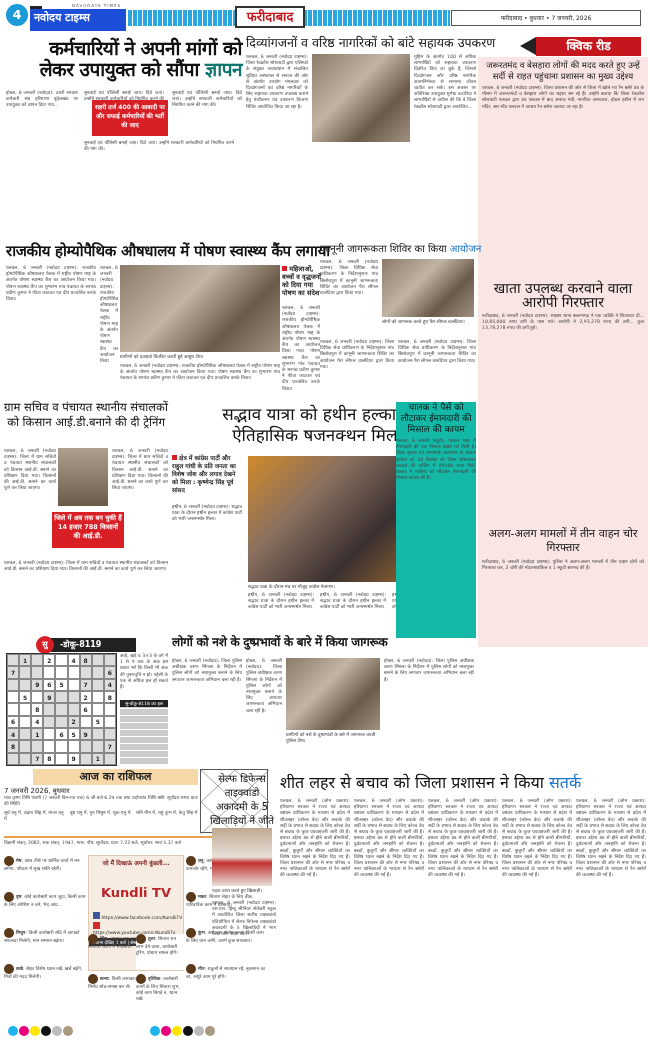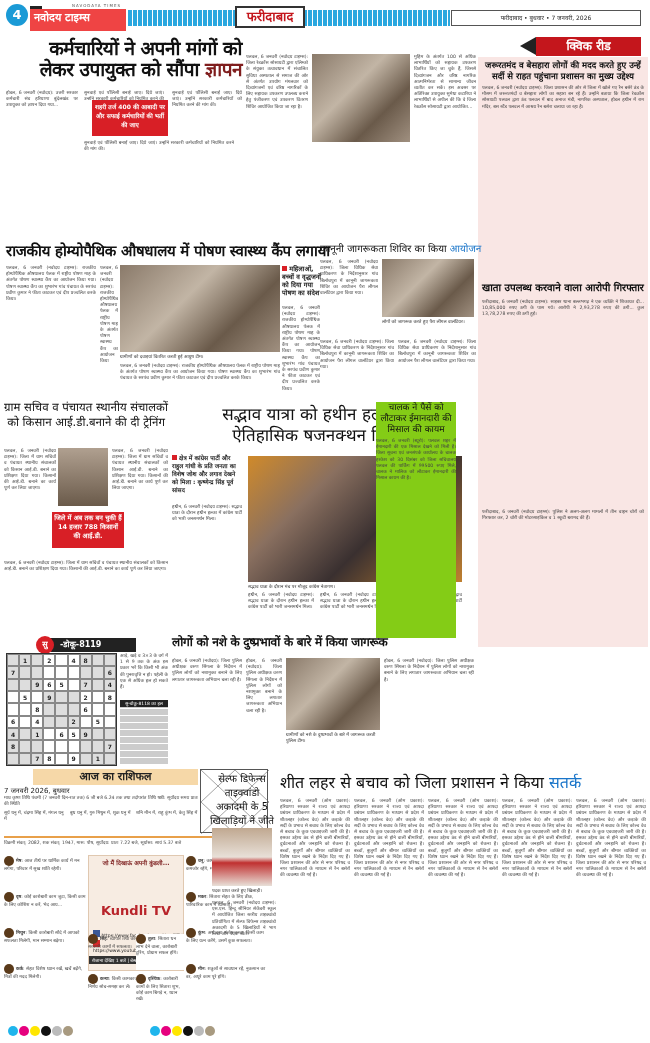--- a/index.html
+++ b/index.html
@@ -1,21 +1,21 @@
 <!DOCTYPE html>
 <html><head>
 <meta charset="utf-8">
 <style>
 *{box-sizing:border-box;margin:0;padding:0}
 body{width:650px;height:1043px;background:#fff;font-family:"DejaVu Sans",sans-serif;color:#222;position:relative;overflow:hidden}
 .abs{position:absolute}
 .hdr{left:0;top:0;width:650px;height:34px}
 .pgno{left:6px;top:4px;width:22px;height:22px;border-radius:50%;background:#1a9ad6;color:#fff;font-weight:bold;font-size:13px;text-align:center;line-height:22px}
 .brand-small{left:72px;top:3px;font-size:4px;color:#555;letter-spacing:1px}
-.brand{left:30px;top:9px;width:96px;height:22px;background:#ef4444;color:#fff;font-weight:bold;font-size:11px;line-height:18px;padding-left:4px}
+.brand{left:30px;top:9px;width:96px;height:22px;background:#1d4ed8;color:#fff;font-weight:bold;font-size:11px;line-height:18px;padding-left:4px}
 .brandflag{left:30px;top:6px;width:12px;height:6px;background:#222}
 .stripes{left:128px;top:10px;width:322px;height:16px;background:repeating-linear-gradient(90deg,#2aa7df 0 4px,#fff 4px 5px)}
 .city{left:235px;top:6px;width:70px;height:22px;background:#fff;border:2px solid #333;color:#c4161c;font-weight:bold;font-size:13px;text-align:center;line-height:18px}
 .dateline{left:451px;top:10px;width:190px;height:16px;border:1px solid #555;font-size:6px;line-height:14px;text-align:center;color:#222}
 .h1{font-family:"DejaVu Sans",sans-serif;font-weight:bold;color:#111;line-height:1.1}
 .txt{font-size:4.6px;line-height:6.2px;color:#444;text-align:justify;overflow:hidden}
 .photo{background:linear-gradient(135deg,#8a7a6a,#c2b5a5 40%,#6a5a4a 70%,#a09080)}
 .cap{font-size:4.6px;color:#333;line-height:6px}
 .redbox{background:#d81f26;color:#fff;font-weight:bold;text-align:center}
 .quick-tag{left:536px;top:37px;width:105px;height:19px;background:#c4161c;color:#fff;font-weight:bold;font-size:12px;text-align:center;line-height:19px}
@@ -42,42 +42,44 @@
   <div class="abs brandflag"></div>
   <div class="abs brand">नवोदय टाइम्स</div>
   <div class="abs stripes"></div>
   <div class="abs city">फरीदाबाद</div>
   <div class="abs dateline">फरीदाबाद • बुधवार • 7 जनवरी, 2026</div>
 </div>
 
 <div class="abs" style="left:6px;top:38px;width:236px;height:200px">
   <div class="h1" style="font-size:19px;text-align:right;letter-spacing:-0.5px">
     <div>कर्मचारियों ने अपनी मांगों को</div>
-    <div><span>लेकर उपायुक्त को सौंपा</span> <span style="color:#7f1d1d">ज्ञापन</span></div>
+    <div><span>लेकर उपायुक्त को सौंपा</span> <span style="color:#0f766e">ज्ञापन</span></div>
   </div>
   <div class="abs txt" style="left:0;top:52px;width:72px;height:145px">होडल, 6 जनवरी (नवोदय): उत्तरी सरकार कर्मचारी संघ हरियाणा बुंदेलखंड पर उपायुक्त को ज्ञापन दिया गया...</div>
   <div class="abs txt" style="left:78px;top:52px;width:80px;height:10px">सुनवाई एवं पॉलिसी बनाई जाए। दिये जाएं। उन्होंने सरकारी कर्मचारियों को नियमित करने की मांग की।</div>
   <div class="abs redbox" style="left:86px;top:62px;width:76px;height:36px;font-size:6px;line-height:9px;padding:2px">शहरी तर्ज 400 की आबादी पर और सफाई कर्मचारियों की भर्ती की जाए</div>
   <div class="abs txt" style="left:78px;top:102px;width:150px;height:95px">सुनवाई एवं पॉलिसी बनाई जाए। दिये जाएं। उन्होंने सरकारी कर्मचारियों को नियमित करने की मांग की।</div>
   <div class="abs txt" style="left:166px;top:52px;width:70px;height:48px">सुनवाई एवं पॉलिसी बनाई जाए। दिये जाएं। उन्होंने सरकारी कर्मचारियों को नियमित करने की मांग की।</div>
 </div>
 
 <div class="abs" style="left:246px;top:36px;width:230px;height:200px">
+  <div class="h1" style="font-size:12.5px;font-weight:normal;white-space:nowrap">दिव्यांगजनों व वरिष्ठ नागरिकों को बांटे सहायक उपकरण</div>
   <div class="abs txt" style="left:0;top:18px;width:62px;height:180px">पलवल, 6 जनवरी (नवोदय टाइम्स): जिला रेडक्रॉस सोसायटी द्वारा एलिम्को के संयुक्त तत्वावधान में संचालित सुविधा अस्पताल से समाज की ओर से अंतर्गत उपयोग मंगलवार को दिव्यांगजनों एवं वरिष्ठ नागरिकों के लिए सहायक उपकरण उपलब्ध कराने हेतु पंजीकरण एवं उपकरण वितरण शिविर आयोजित किया जा रहा है।</div>
   <div class="abs photo" style="left:66px;top:18px;width:98px;height:88px"></div>
   <div class="abs txt" style="left:168px;top:18px;width:62px;height:180px">मुहिम के अंतर्गत 100 से अधिक लाभार्थियों को सहायक उपकरण वितरित किए जा चुके हैं, जिससे दिव्यांगजन और वरिष्ठ नागरिक आत्मनिर्भरता से सामान्य जीवन व्यतीत कर सकें। इस अवसर पर अतिरिक्त उपायुक्त सुमेधा कटारिया ने लाभार्थियों से अपील की कि वे जिला रेडक्रॉस सोसायटी द्वारा आयोजित...</div>
 </div>
 
 <div class="abs quick-arrow"></div>
 <div class="abs quick-tag">क्विक रीड</div>
 <div class="abs pinkcol">
-  <div class="h1" style="font-size:8.5px;text-align:center;padding:3px 4px;line-height:11px;font-weight:bold">जरूरतमंद व बेसहारा लोगों की मदद करते हुए उन्हें सर्दी से राहत पहुंचाना प्रशासन का मुख्य उद्देश्य</div>
+  <div class="h1" style="font-size:8.5px;text-align:center;padding:3px 4px;line-height:11px;font-weight:normal">जरूरतमंद व बेसहारा लोगों की मदद करते हुए उन्हें सर्दी से राहत पहुंचाना प्रशासन का मुख्य उद्देश्य</div>
   <div class="txt" style="padding:0 4px;height:192px">पलवल, 6 जनवरी (नवोदय टाइम्स): जिला प्रशासन की ओर से जिला में खोले गए रैन बसेरे ठंड के मौसम में जरूरतमंदों व बेसहारा लोगों का सहारा बन रहे हैं। उन्होंने बताया कि जिला रेडक्रॉस सोसायटी पलवल द्वारा ठंड पलवल में बाद अनाज मंडी, नागरिक अस्पताल, होडल हथीन में राम मंदिर, बस स्टैंड पलवल में आश्रय रैन बसेरा चलाया जा रहा है।</div>
-  <div class="h1" style="font-size:10px;padding:4px;line-height:14px;font-weight:bold">खाता उपलब्ध करवाने वाला आरोपी गिरफ्तार</div>
+  <div class="h1" style="font-size:14px;text-align:center;padding:4px;line-height:14px;font-weight:normal">खाता उपलब्ध करवाने वाला आरोपी गिरफ्तार</div>
   <div class="txt" style="padding:0 4px;height:210px">फरीदाबाद, 6 जनवरी (नवोदय टाइम्स): साइबर थाना बल्लभगढ़ ने एक व्यक्ति ने शिकायत दी... 10,85,000 रुपए ठगी के पास गये। आरोपी ने 2,93,278 रुपए की ठगी... कुल 13,78,278 रुपए की ठगी हुई।</div>
+  <div class="h1" style="font-size:11px;text-align:center;padding:4px;line-height:14px;font-weight:normal">अलग-अलग मामलों में तीन वाहन चोर गिरफ्तार</div>
   <div class="txt" style="padding:0 4px;height:40px">फरीदाबाद, 6 जनवरी (नवोदय टाइम्स): पुलिस ने अलग-अलग मामलों में तीन वाहन चोरों को गिरफ्तार कर, 2 चोरी की मोटरसाइकिल व 1 स्कूटी बरामद की हैं।</div>
 </div>
 
 <div class="abs" style="left:6px;top:243px;width:312px;height:150px">
   <div class="h1" style="font-size:15px;white-space:nowrap;letter-spacing:-0.3px">राजकीय होम्योपैथिक औषधालय में पोषण स्वास्थ्य कैंप लगाया</div>
   <div class="abs txt" style="left:0;top:22px;width:90px;height:128px">पलवल, 6 जनवरी (नवोदय टाइम्स): राजकीय होम्योपैथिक औषधालय पेलक में राष्ट्रीय पोषण माह के अंतर्गत पोषण स्वास्थ्य कैंप का आयोजन किया गया। पोषण स्वास्थ्य कैंप का शुभारंभ गांव पंचायत के सरपंच प्रवीण कुमार ने फीता काटकर एवं दीप प्रज्वलित करके किया।</div>
   <div class="abs txt" style="left:94px;top:22px;width:18px;height:100px">पलवल, 6 जनवरी (नवोदय टाइम्स): राजकीय होम्योपैथिक औषधालय पेलक में राष्ट्रीय पोषण माह के अंतर्गत पोषण स्वास्थ्य कैंप का आयोजन किया गया। पोषण स्वास्थ्य कैंप का शुभारंभ गांव पंचायत के सरपंच प्रवीण कुमार ने फीता काटकर एवं दीप प्रज्वलित करके किया।</div>
   <div class="abs photo" style="left:114px;top:22px;width:160px;height:87px"></div>
   <div class="abs cap" style="left:114px;top:111px;width:160px">ग्रामीणों को दवाइयां वितरित करती हुई आयुष टीम।</div>
   <div class="abs" style="left:276px;top:22px;width:40px;font-size:6.5px;line-height:8px;font-weight:bold">
@@ -210,21 +212,21 @@
     <span>क्षेत्र में कांग्रेस पार्टी और राहुल गांधी के प्रति जनता का विशेष जोश और लगाव देखने को मिला : कृष्णेन्द्र सिंह पूर्व सांसद</span>
   </div>
   <div class="abs photo" style="left:76px;top:52px;width:214px;height:126px;background:linear-gradient(135deg,#d08a2a,#8a7060 30%,#3a3030 60%,#c08030)"></div>
   <div class="abs cap" style="left:76px;top:180px;width:214px">सद्भाव यात्रा के दौरान मंच पर मौजूद कांग्रेस नेतागण।</div>
   <div class="abs txt" style="left:0;top:100px;width:70px;height:130px">हथीन, 6 जनवरी (नवोदय टाइम्स): सद्भाव यात्रा के दौरान हथीन हल्का में कांग्रेस पार्टी को भारी जनसमर्थन मिला।</div>
   <div class="abs txt" style="left:76px;top:188px;width:66px;height:46px">हथीन, 6 जनवरी (नवोदय टाइम्स): सद्भाव यात्रा के दौरान हथीन हल्का में कांग्रेस पार्टी को भारी जनसमर्थन मिला।</div>
   <div class="abs txt" style="left:148px;top:188px;width:66px;height:46px">हथीन, 6 जनवरी (नवोदय टाइम्स): सद्भाव यात्रा के दौरान हथीन हल्का में कांग्रेस पार्टी को भारी जनसमर्थन मिला।</div>
   <div class="abs txt" style="left:220px;top:188px;width:70px;height:46px">हथीन, 6 जनवरी (नवोदय टाइम्स): सद्भाव यात्रा के दौरान हथीन हल्का में कांग्रेस पार्टी को भारी जनसमर्थन मिला।</div>
 </div>
 
-<div class="abs" style="left:376px;top:402px;width:80px;height:236px;background:#84cc16">
+<div class="abs" style="left:396px;top:402px;width:80px;height:236px;background:#14b8a6">
   <div class="h1" style="font-size:9px;text-align:center;line-height:11px;font-weight:normal">चालक ने पैसें को लौटाकर ईमानदारी की मिसाल की कायम</div>
   <div class="txt" style="margin-top:3px;height:200px">पलवल, 6 जनवरी (ब्यूरो): पलवल शहर में ईमानदारी की एक मिसाल देखने को मिली है। जिला सूचना एवं जनसंपर्क कार्यालय के चालक हरकेश को 30 दिसंबर को जिला सचिवालय पलवल की पार्किंग में 99500 रुपए मिले, चालक ने मालिक को लौटाकर ईमानदारी की मिसाल कायम की है।</div>
 </div>
 
 <div class="abs" style="left:172px;top:636px;width:304px;height:130px">
   <div class="h1" style="font-size:12px;white-space:nowrap;letter-spacing:-0.3px">लोगों को नशे के दुष्प्रभावों के बारे में किया जागरूक</div>
   <div class="abs txt" style="left:0;top:22px;width:70px;height:106px">होडल, 6 जनवरी (नवोदय): जिला पुलिस अधीक्षक वरुण सिंगला के निर्देशन में पुलिस लोगों को नशामुक्त बनाने के लिए लगातार जागरूकता अभियान चला रही है।</div>
   <div class="abs txt" style="left:74px;top:22px;width:36px;height:106px">होडल, 6 जनवरी (नवोदय): जिला पुलिस अधीक्षक वरुण सिंगला के निर्देशन में पुलिस लोगों को नशामुक्त बनाने के लिए लगातार जागरूकता अभियान चला रही है।</div>
   <div class="abs photo" style="left:114px;top:22px;width:94px;height:72px"></div>
   <div class="abs cap" style="left:114px;top:96px;width:94px">ग्रामीणों को नशे के दुष्प्रभावों के बारे में जागरूक करती पुलिस टीम।</div>
@@ -251,21 +253,21 @@
 
 <div class="abs" style="left:4px;top:856px;width:82px;height:150px">
   <div class="rashi-item" style="height:36px"><span class="sign"></span><b>मेष</b>: <span>आज तीर्थ पर धार्मिक कार्य में मन लगेगा, परिवार में सुख शांति रहेगी।</span></div>
   <div class="rashi-item" style="height:36px"><span class="sign"></span><b>वृष</b>: <span>कोई कारोबारी काम जुटा, किसी काम के लिए कोशिश न करें, भेद आय...</span></div>
   <div class="rashi-item" style="height:36px"><span class="sign"></span><b>मिथुन</b>: <span>किसी कारोबारी सौदे में आपको सफलता मिलेगी, मान सम्मान बढ़ेगा।</span></div>
   <div class="rashi-item" style="height:36px"><span class="sign"></span><b>कर्क</b>: <span>सेहत विशेष ध्यान रखें, खर्चे बढ़ेंगे, मित्रों की मदद मिलेगी।</span></div>
 </div>
 
 <div class="abs kbox">
   <div style="font-size:6px;text-align:center;padding-top:3px;color:#7a1a1a;font-weight:bold">जो मैं दिखाऊं अपनी कुंडली...</div>
-  <div style="font-size:13px;text-align:center;color:#b8242a;font-weight:bold;margin-top:36px">Kundli TV</div>
+  <div style="font-size:13px;text-align:center;color:#b8242a;font-weight:bold;margin-top:18px">Kundli TV</div>
   <div style="font-size:4.5px;margin-top:12px;padding-left:4px"><span style="display:inline-block;width:7px;height:7px;background:#3b5998"></span> <span>https://www.facebook.com/KundliTV</span></div>
   <div style="font-size:4.5px;margin-top:2px;padding-left:4px"><span style="display:inline-block;width:7px;height:7px;background:#d62a2a"></span> <span>https://www.youtube.com/c/KundliTv</span></div>
   <div style="font-size:4.5px;background:#333;color:#fff;margin-top:3px;padding:1px 3px">रोजाना देखिए 1 बजे | बेस्ट ज्योतिष ऐप</div>
 </div>
 
 <div class="abs" style="left:88px;top:974px;width:96px;height:36px;display:flex;gap:2px">
   <div class="rashi-item" style="flex:1"><span class="sign"></span><b>कन्या</b>: <span>किसी कामकाज में सुधार, हालांकि कोई भी निर्णय सोच-समझ कर लें।</span></div>
 </div>
 <div class="abs rashi-item" style="left:88px;top:934px;width:96px;height:36px"><span class="sign"></span><b>सिंह</b>: <span>व्यापार तथा कारोबार की दशा अच्छी, सरकारी कामों में सफलता।</span></div>
 

